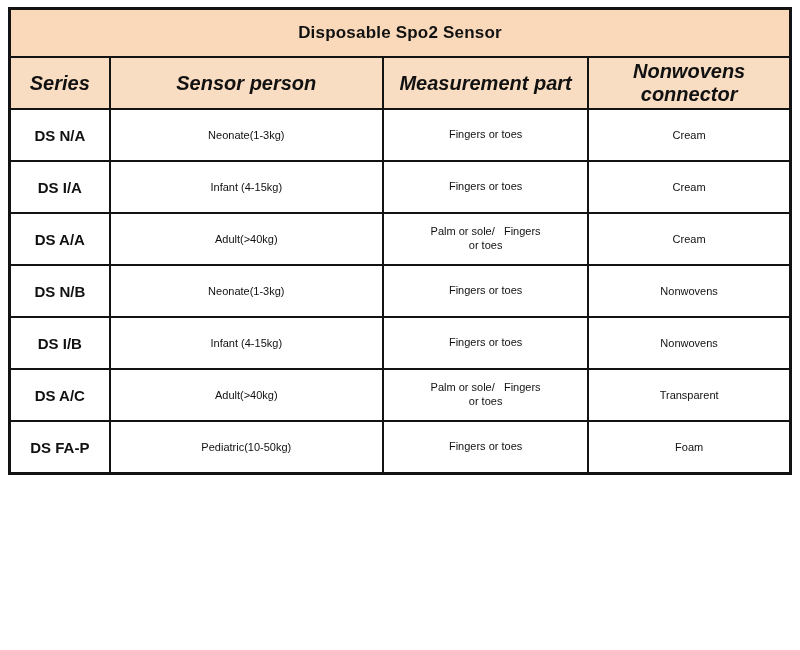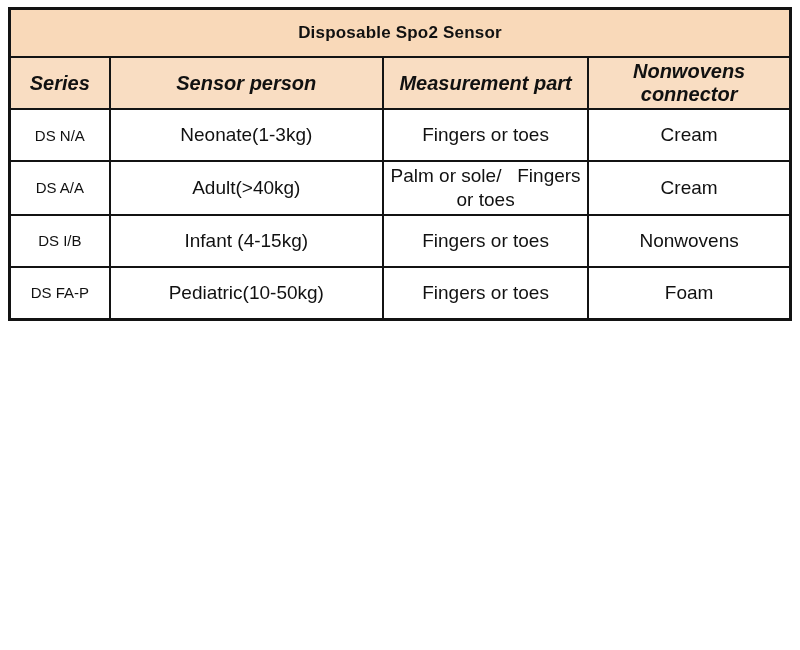--- a/index.html
+++ b/index.html
@@ -45,25 +45,25 @@
     font-size: 20px;
     font-weight: bold;
     font-style: italic;
   }
   .col-series      { width: 100px; }
   .col-person      { width: 273px; }
   .col-part        { width: 205px; }
   .col-connector   { width: 202px; }
   .data-row td {
     height: 46px;
-    font-size: 19px;
+    font-size: 11px;
     background: #ffffff;
   }
   .data-row td.series-cell {
-    font-weight: normal;
+    font-weight: bold;
     font-size: 15px;
   }
   .data-row td.part-cell {
     white-space: pre-wrap;
     line-height: 1.25;
   }
 </style>
 </head>
 <body>
 
@@ -87,31 +87,50 @@
       </tr>
     </thead>
     <tbody>
       <tr class="data-row">
         <td class="series-cell">DS N/A</td>
         <td class="person-cell">Neonate(1-3kg)</td>
         <td class="part-cell">Fingers or toes</td>
         <td class="connector-cell">Cream</td>
       </tr>
       <tr class="data-row">
+        <td class="series-cell">DS I/A</td>
+        <td class="person-cell">Infant (4-15kg)</td>
+        <td class="part-cell">Fingers or toes</td>
+        <td class="connector-cell">Cream</td>
+      </tr>
+      <tr class="data-row">
         <td class="series-cell">DS A/A</td>
         <td class="person-cell">Adult(&gt;40kg)</td>
         <td class="part-cell">Palm or sole/   Fingers
 or toes</td>
         <td class="connector-cell">Cream</td>
       </tr>
       <tr class="data-row">
+        <td class="series-cell">DS N/B</td>
+        <td class="person-cell">Neonate(1-3kg)</td>
+        <td class="part-cell">Fingers or toes</td>
+        <td class="connector-cell">Nonwovens</td>
+      </tr>
+      <tr class="data-row">
         <td class="series-cell">DS I/B</td>
         <td class="person-cell">Infant (4-15kg)</td>
         <td class="part-cell">Fingers or toes</td>
         <td class="connector-cell">Nonwovens</td>
+      </tr>
+      <tr class="data-row">
+        <td class="series-cell">DS A/C</td>
+        <td class="person-cell">Adult(&gt;40kg)</td>
+        <td class="part-cell">Palm or sole/   Fingers
+or toes</td>
+        <td class="connector-cell">Transparent</td>
       </tr>
       <tr class="data-row">
         <td class="series-cell">DS FA-P</td>
         <td class="person-cell">Pediatric(10-50kg)</td>
         <td class="part-cell">Fingers or toes</td>
         <td class="connector-cell">Foam</td>
       </tr>
     </tbody>
   </table>
 </div>

